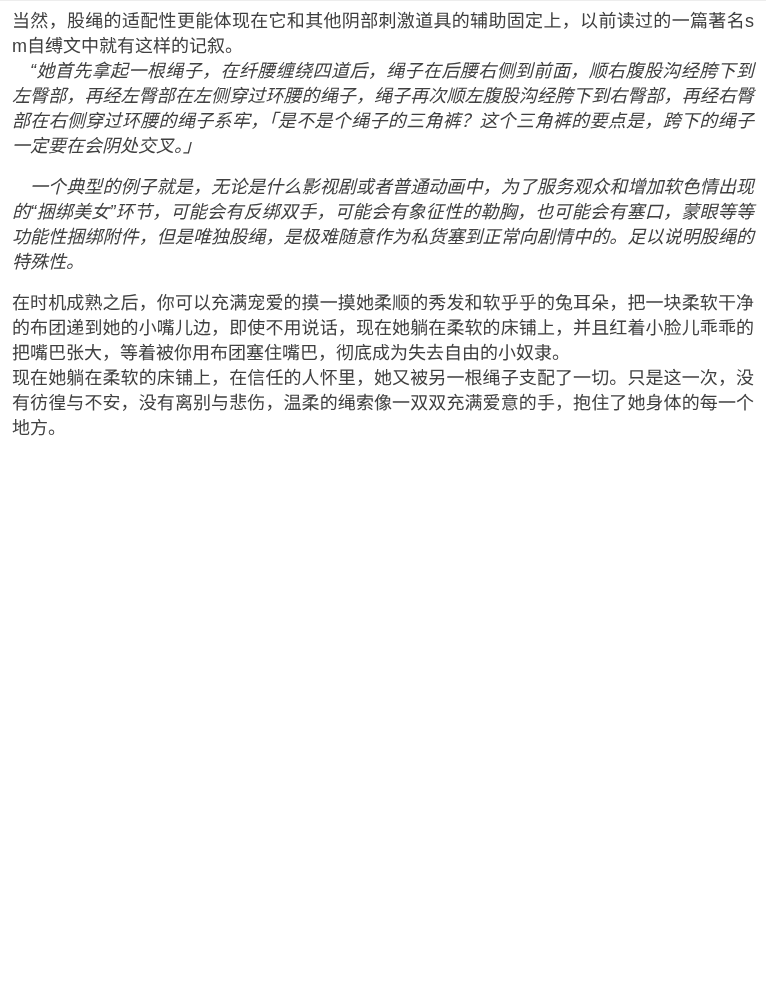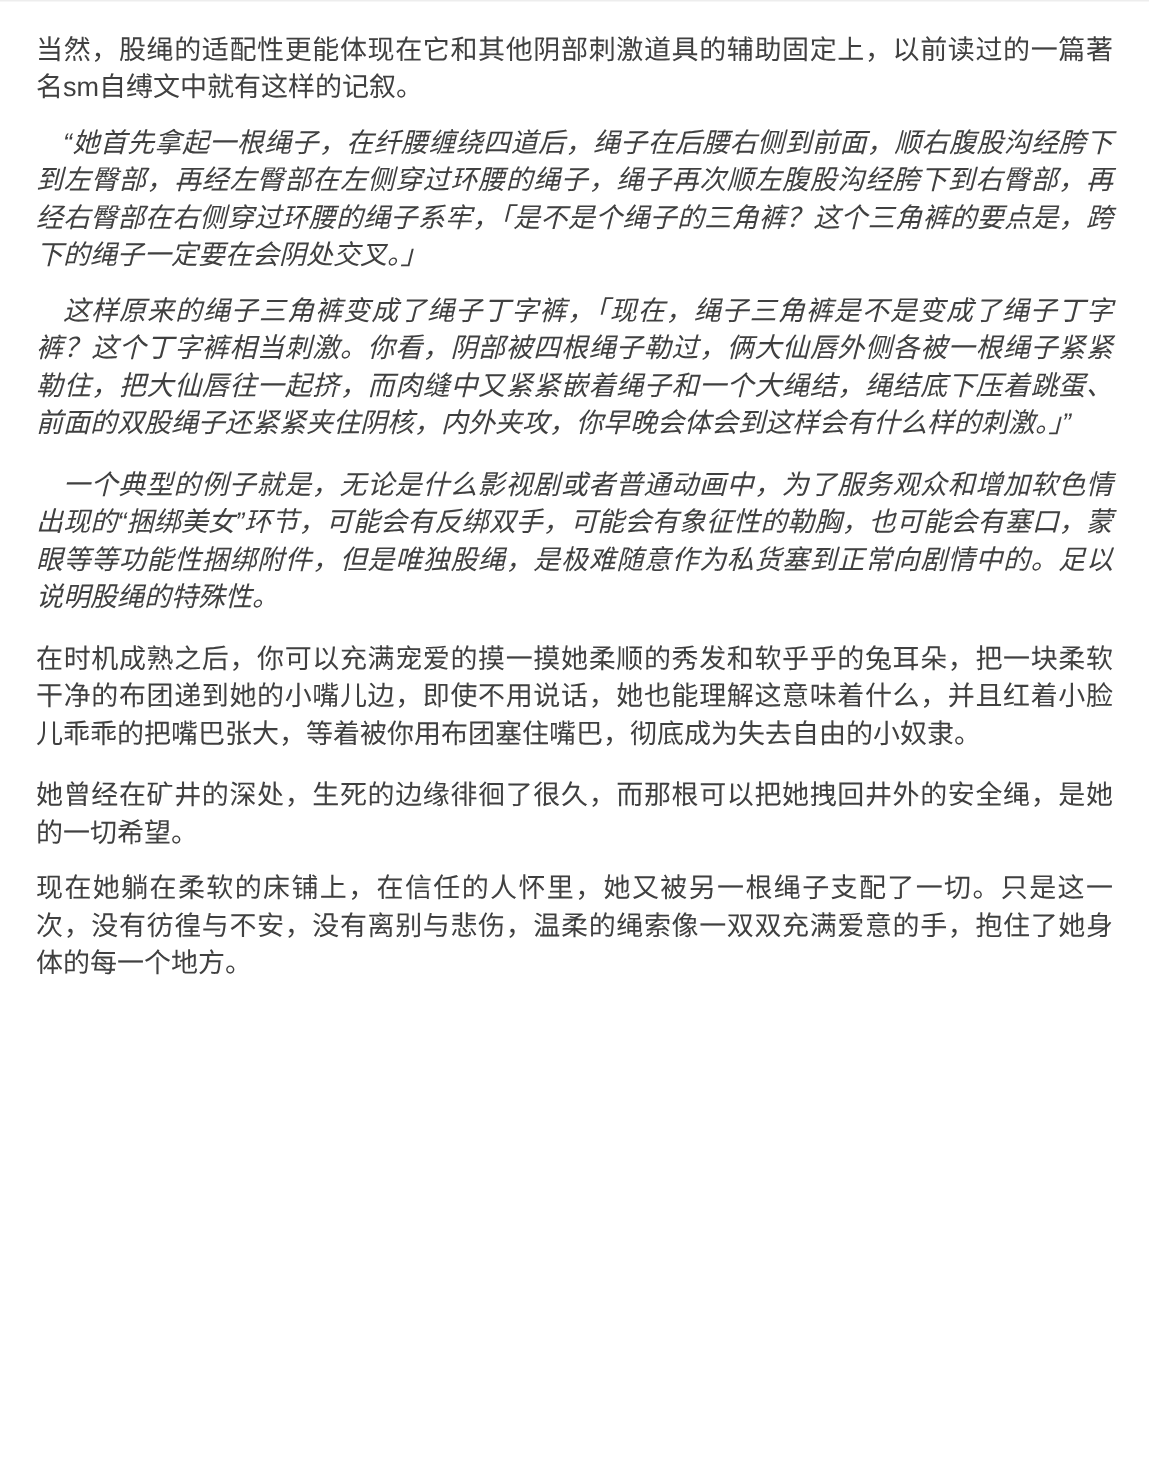--- a/index.html
+++ b/index.html
@@ -15,21 +15,21 @@
   }
   .page {
     box-sizing: border-box;
     width: 766px;
     min-height: 984px;
     padding: 8px 12px 10px 12px;
     border-top: 1px solid #ededed;
     background: #ffffff;
   }
   .para {
-    margin: 12px;
+    margin: 0;
     font-size: 18px;
     line-height: 25px;
     color: #404040;
     text-align: justify;
     word-break: break-all;
     overflow-wrap: anywhere;
     letter-spacing: 0;
   }
   .para.indent {
     text-indent: 1em;
@@ -38,18 +38,16 @@
   .para.gap {
     margin-top: 16px;
   }
 </style>
 </head>
 <body>
 
 <main class="page">
   <p class="para">当然，股绳的适配性更能体现在它和其他阴部刺激道具的辅助固定上，以前读过的一篇著名sm自缚文中就有这样的记叙。</p>
   <p class="para indent">“她首先拿起一根绳子，在纤腰缠绕四道后，绳子在后腰右侧到前面，顺右腹股沟经胯下到左臀部，再经左臀部在左侧穿过环腰的绳子，绳子再次顺左腹股沟经胯下到右臀部，再经右臀部在右侧穿过环腰的绳子系牢，「是不是个绳子的三角裤？这个三角裤的要点是，跨下的绳子一定要在会阴处交叉。」</p>
-  <p class="para indent">这样原来的绳子三角裤变成了绳子丁字裤，「现在，绳子三角裤是不是变成了绳子丁字裤？这个丁字裤相当刺激。你看，阴部被四根绳子勒过，俩大仙唇外侧各被一根绳子紧紧勒住，把大仙唇往一起挤，而肉缝中又紧紧嵌着绳子和一个大绳结，绳结底下压着跳蛋、前面的双股绳子还紧紧夹住阴核，内外夹攻，你早晚会体会到这样会有什么样的刺激。」”</p>
   <p class="para indent gap">一个典型的例子就是，无论是什么影视剧或者普通动画中，为了服务观众和增加软色情出现的“捆绑美女”环节，可能会有反绑双手，可能会有象征性的勒胸，也可能会有塞口，蒙眼等等功能性捆绑附件，但是唯独股绳，是极难随意作为私货塞到正常向剧情中的。足以说明股绳的特殊性。</p>
-  <p class="para gap">在时机成熟之后，你可以充满宠爱的摸一摸她柔顺的秀发和软乎乎的兔耳朵，把一块柔软干净的布团递到她的小嘴儿边，即使不用说话，她也能理解这意味着什么，并且红着小脸儿乖乖的把嘴巴张大，等着被你用布团塞住嘴巴，彻底成为失去自由的小奴隶。</p>
-  <p class="para gap">她曾经在矿井的深处，生死的边缘徘徊了很久，而那根可以把她拽回井外的安全绳，是她的一切希望。</p>
+  <p class="para gap">在时机成熟之后，你可以充满宠爱的摸一摸她柔顺的秀发和软乎乎的兔耳朵，把一块柔软干净的布团递到她的小嘴儿边，即使不用说话，现在她躺在柔软的床铺上，并且红着小脸儿乖乖的把嘴巴张大，等着被你用布团塞住嘴巴，彻底成为失去自由的小奴隶。</p>
   <p class="para">现在她躺在柔软的床铺上，在信任的人怀里，她又被另一根绳子支配了一切。只是这一次，没有彷徨与不安，没有离别与悲伤，温柔的绳索像一双双充满爱意的手，抱住了她身体的每一个地方。</p>
 </main>
 
 </body></html>

